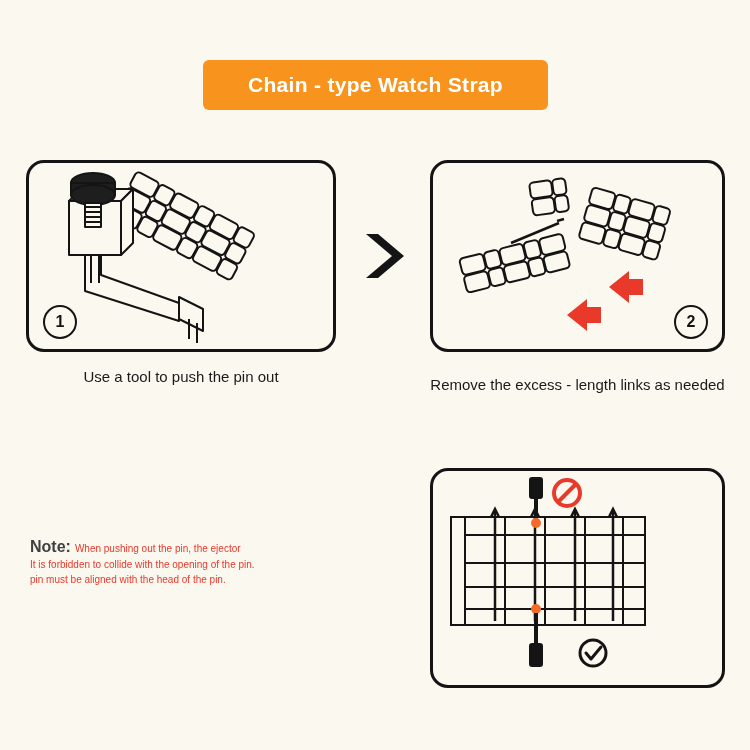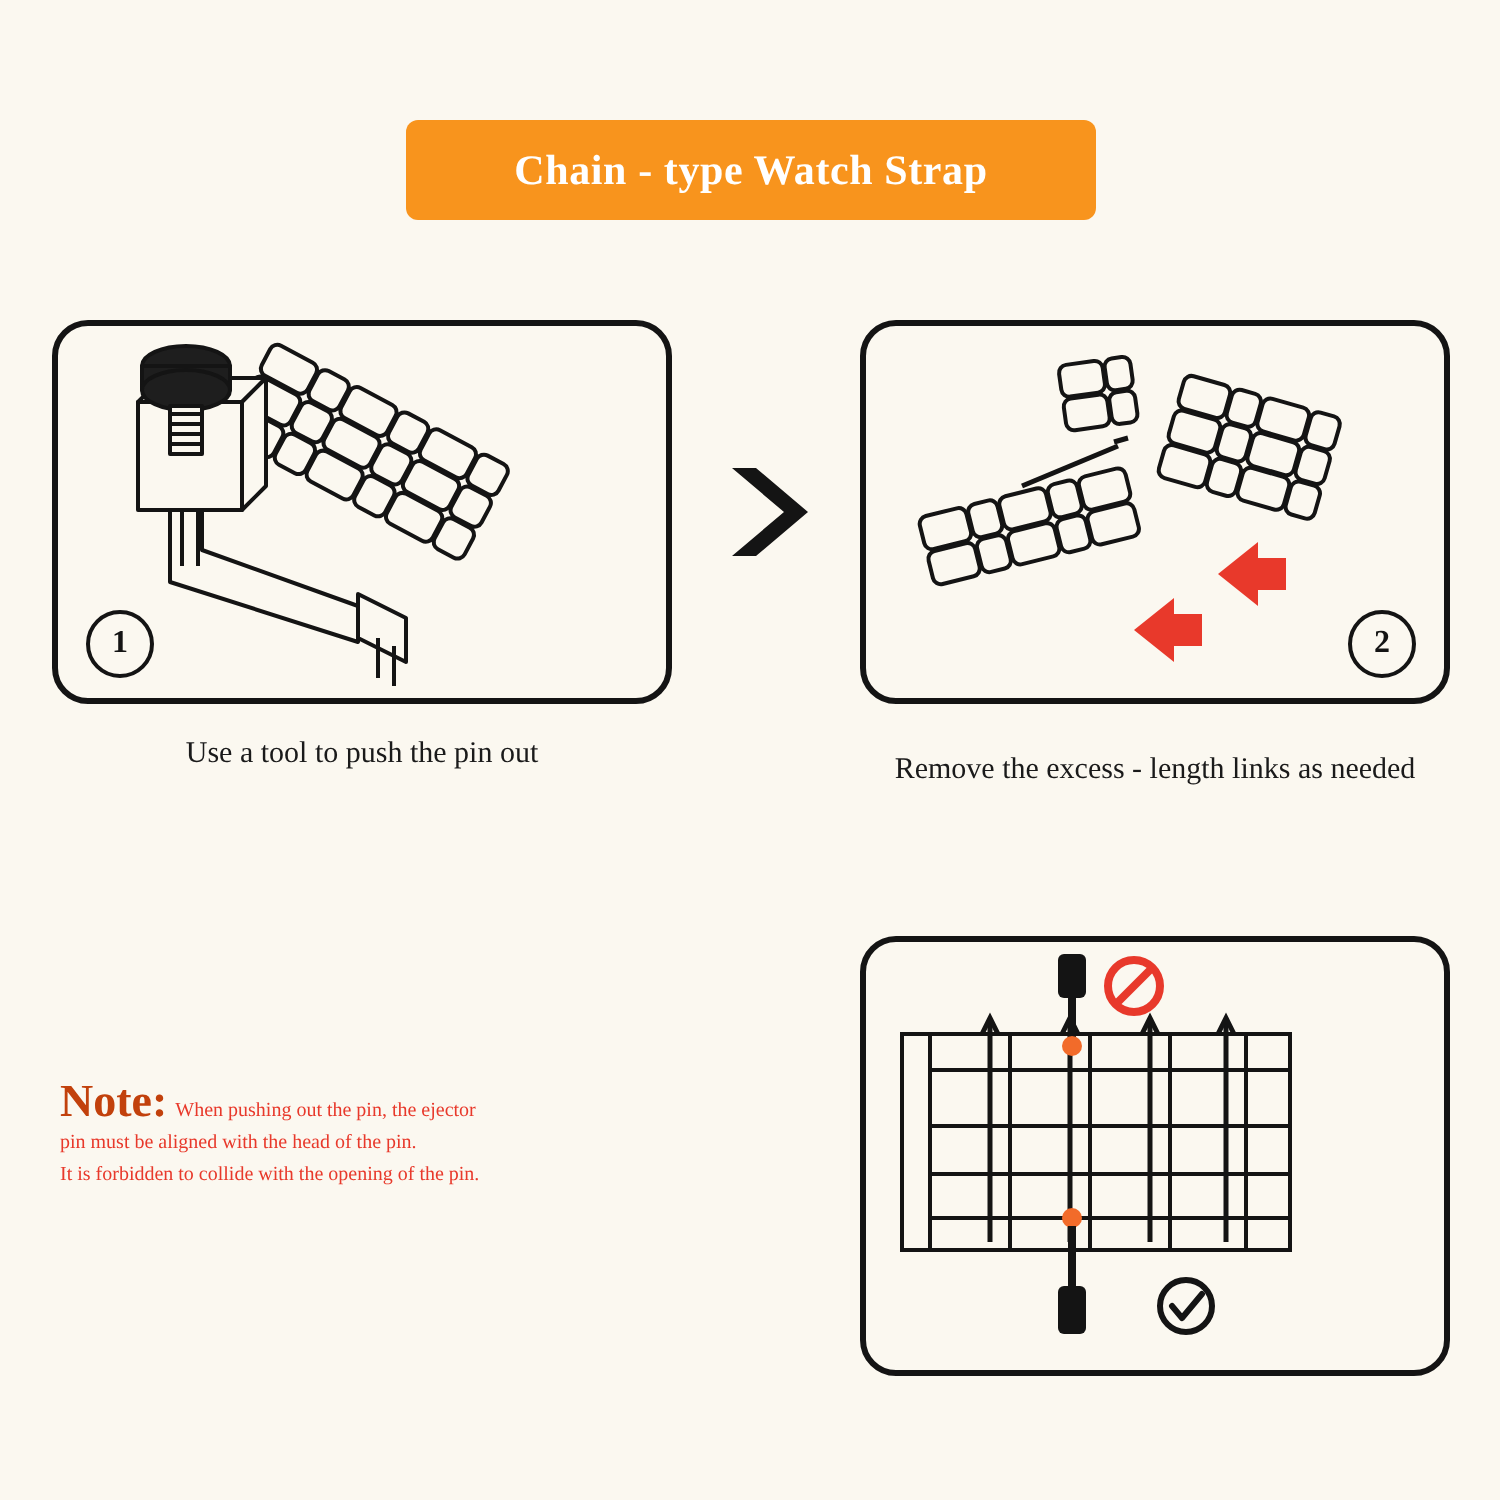--- a/index.html
+++ b/index.html
@@ -11,21 +11,20 @@
     height: 750px;
     background: #fbf8f0;
     font-family: "Liberation Sans", sans-serif;
     overflow: hidden;
     position: relative;
   }
   .page {
     position: relative;
     width: 692px;
     height: 750px;
-    font-family: Liberation Serif, serif;
   }
 
   
   .title-banner {
     position: absolute;
     left: 203px;
     top: 60px;
     width: 345px;
     height: 50px;
     background: #f8941d;
@@ -97,23 +96,23 @@
     top: 538px;
     width: 390px;
   }
   .note-line {
     font-size: 10px;
     color: #e8392b;
     line-height: 1.55;
     white-space: nowrap;
   }
   .note-label {
-    font-size: 23px;
+    font-size: 16px;
     font-weight: bold;
-    color: #c2410c;
+    color: #404040;
     margin-right: 4px;
   }
   .note-first-line {
     display: flex;
     align-items: baseline;
   }
 
   
   svg { display: block; }
 </style>
@@ -245,22 +244,22 @@
     </svg>
     <div class="step-badge" id="badge-2">2</div>
   </div>
   <div class="caption" id="caption-2">Remove the excess - length links as needed</div>
 
   <div class="note-block">
     <div class="note-first-line">
       <span class="note-label">Note:</span>
       <span class="note-line">When pushing out the pin, the ejector</span>
     </div>
+    <div class="note-line">It is forbidden to collide with the opening of the pin.</div>
     <div class="note-line">pin must be aligned with the head of the pin.</div>
-    <div class="note-line">It is forbidden to collide with the opening of the pin.</div>
   </div>
 
   <div class="panel" id="panel-3">
     <svg width="289" height="214" viewBox="0 0 289 214">
       <g stroke="#141414" stroke-width="2" fill="none">
 
         <rect x="32" y="46" width="180" height="108" fill="#fbf8f0"></rect>
         <line x1="32" y1="64" x2="212" y2="64"></line>
         <line x1="32" y1="92" x2="212" y2="92"></line>
         <line x1="32" y1="116" x2="212" y2="116"></line>

